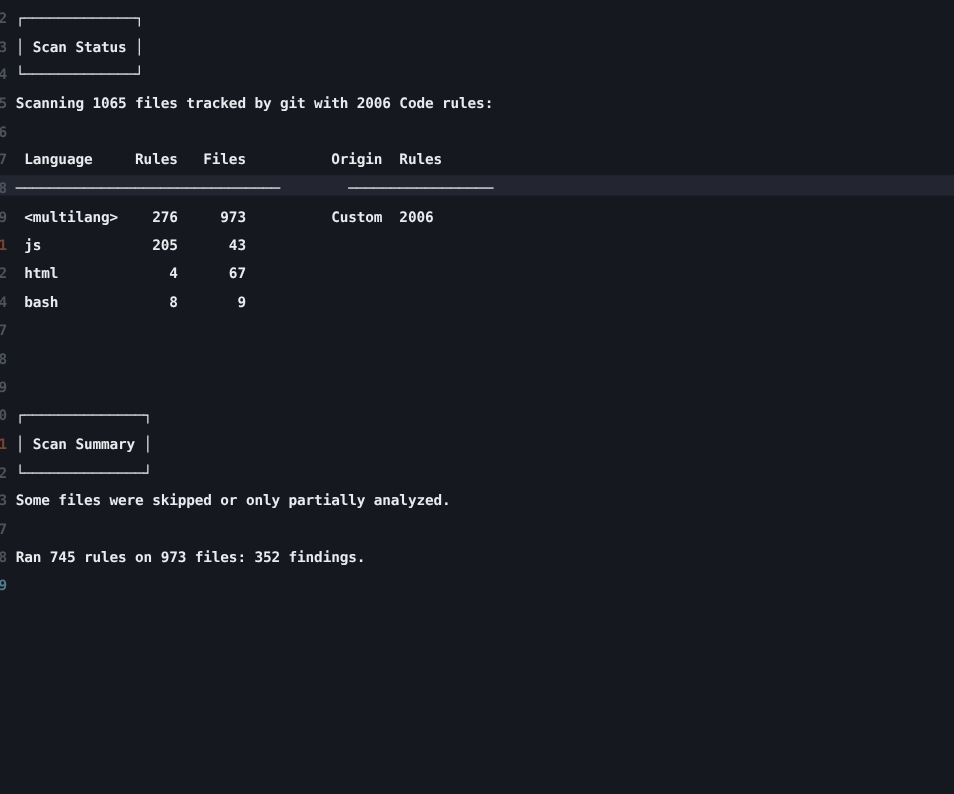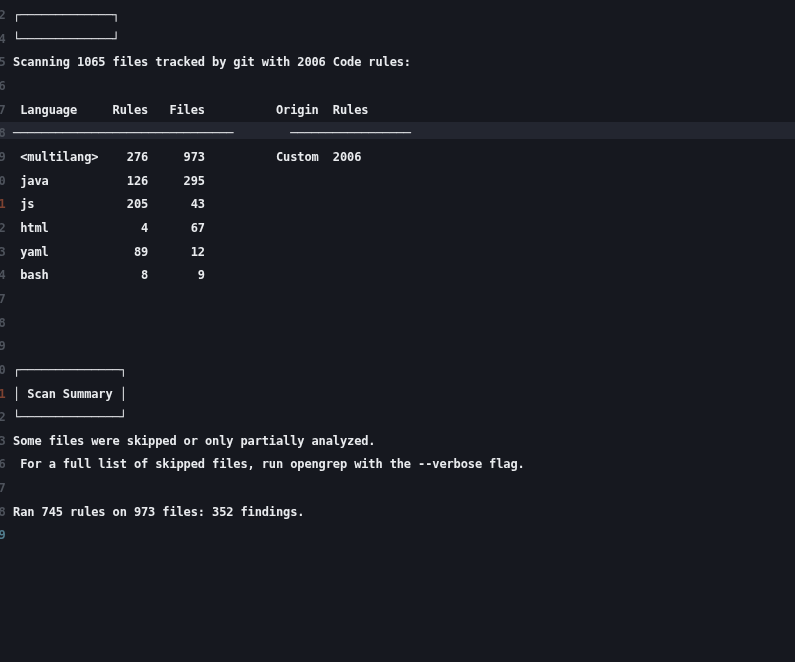--- a/index.html
+++ b/index.html
@@ -53,35 +53,33 @@
     z-index:0;
   }
   .line.nr .g{color:var(--ln-red)}
   .line.nt .g{color:var(--ln-teal)}
 </style>
 </head>
 <body>
 
 <div class="terminal">
   <div class="line"><span class="g">2</span><span class="t"> ┌─────────────┐</span></div>
+  <div class="line"><span class="g">3</span><span class="t"> │ Scan Status │</span></div>
   <div class="line"><span class="g">4</span><span class="t"> └─────────────┘</span></div>
   <div class="line"><span class="g">5</span><span class="t"> Scanning 1065 files tracked by git with 2006 Code rules:</span></div>
   <div class="line"><span class="g">6</span><span class="t"></span></div>
   <div class="line"><span class="g">7</span><span class="t">  Language     Rules   Files          Origin  Rules</span></div>
   <div class="line hl"><span class="g">8</span><span class="t"> ───────────────────────────────        ─────────────────</span></div>
   <div class="line"><span class="g">9</span><span class="t">  &lt;multilang&gt;    276     973          Custom  2006</span></div>
-  <div class="line"><span class="g">0</span><span class="t">  java           126     295</span></div>
   <div class="line nr"><span class="g">1</span><span class="t">  js             205      43</span></div>
   <div class="line"><span class="g">2</span><span class="t">  html             4      67</span></div>
-  <div class="line"><span class="g">3</span><span class="t">  yaml            89      12</span></div>
   <div class="line"><span class="g">4</span><span class="t">  bash             8       9</span></div>
   <div class="line"><span class="g">7</span><span class="t"></span></div>
   <div class="line"><span class="g">8</span><span class="t"></span></div>
   <div class="line"><span class="g">9</span><span class="t"></span></div>
   <div class="line"><span class="g">0</span><span class="t"> ┌──────────────┐</span></div>
   <div class="line nr"><span class="g">1</span><span class="t"> │ Scan Summary │</span></div>
   <div class="line"><span class="g">2</span><span class="t"> └──────────────┘</span></div>
   <div class="line"><span class="g">3</span><span class="t"> Some files were skipped or only partially analyzed.</span></div>
-  <div class="line"><span class="g">6</span><span class="t">  For a full list of skipped files, run opengrep with the --verbose flag.</span></div>
   <div class="line"><span class="g">7</span><span class="t"></span></div>
   <div class="line"><span class="g">8</span><span class="t"> Ran 745 rules on 973 files: 352 findings.</span></div>
   <div class="line nt"><span class="g">9</span><span class="t"></span></div>
 </div>
 
 </body></html>

